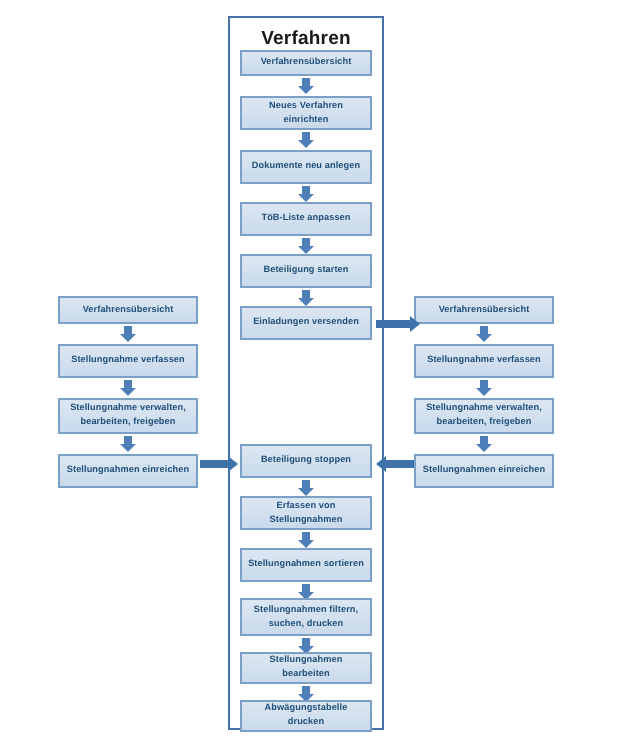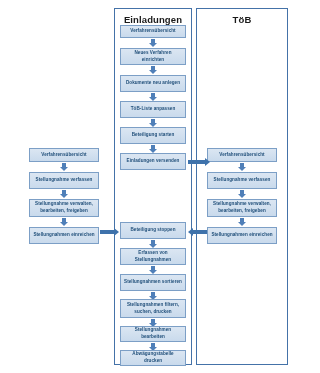--- a/index.html
+++ b/index.html
@@ -119,21 +119,21 @@
   <div class="vdown" style="left:59.5px;top:218px;">
     <div class="shaft"></div>
       <div class="head"></div>
   </div>
 
   <div class="box" style="left:29px;top:227px;width:70px;height:17px;">
     <span>Stellungnahmen einreichen</span>
   </div>
 
   <div class="lane lane-fach">
-    <div class="lane-title">Einladungen</div>
+    <div class="lane-title">Verfahren</div>
   </div>
 
   <div class="box" style="left:120px;top:25px;width:66px;height:13px;">
     <span>Verfahrensübersicht</span>
   </div>
   <div class="vdown" style="left:148.5px;top:39px;">
     <div class="shaft"></div>
       <div class="head"></div>
   </div>
 
@@ -210,23 +210,20 @@
   </div>
   <div class="vdown" style="left:148.5px;top:343px;">
     <div class="shaft"></div>
       <div class="head"></div>
   </div>
 
   <div class="box" style="left:120px;top:350px;width:66px;height:16px;">
     <span>Abwägungstabelle drucken</span>
   </div>
 
-  <div class="lane lane-toeb">
-    <div class="lane-title">TöB</div>
-  </div>
 
   <div class="box" style="left:207px;top:148px;width:70px;height:14px;">
     <span>Verfahrensübersicht</span>
   </div>
   <div class="vdown" style="left:237.5px;top:163px;">
     <div class="shaft"></div>
       <div class="head"></div>
   </div>
 
   <div class="box" style="left:207px;top:172px;width:70px;height:17px;">

